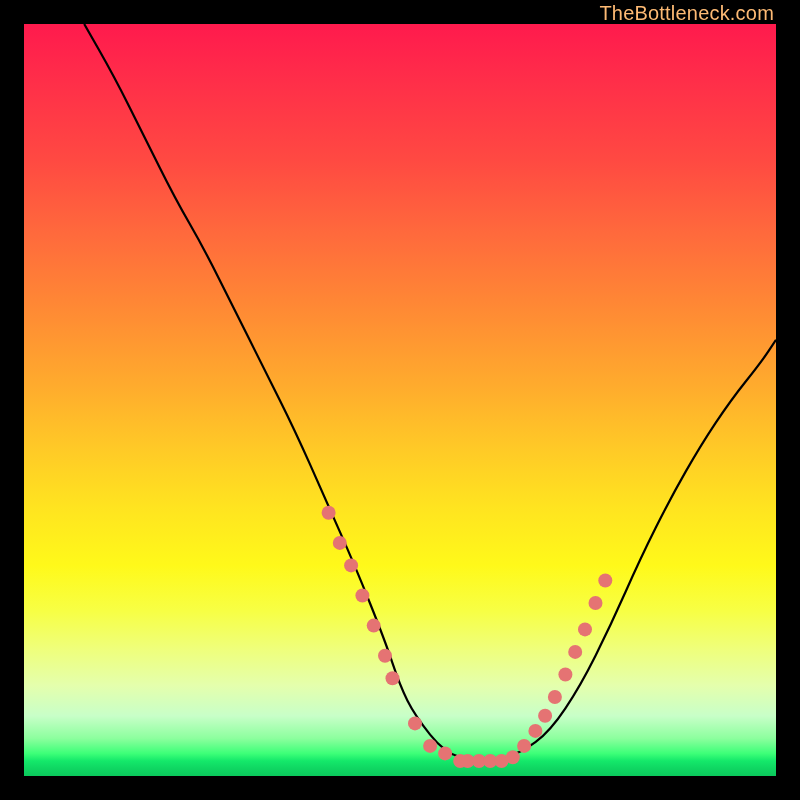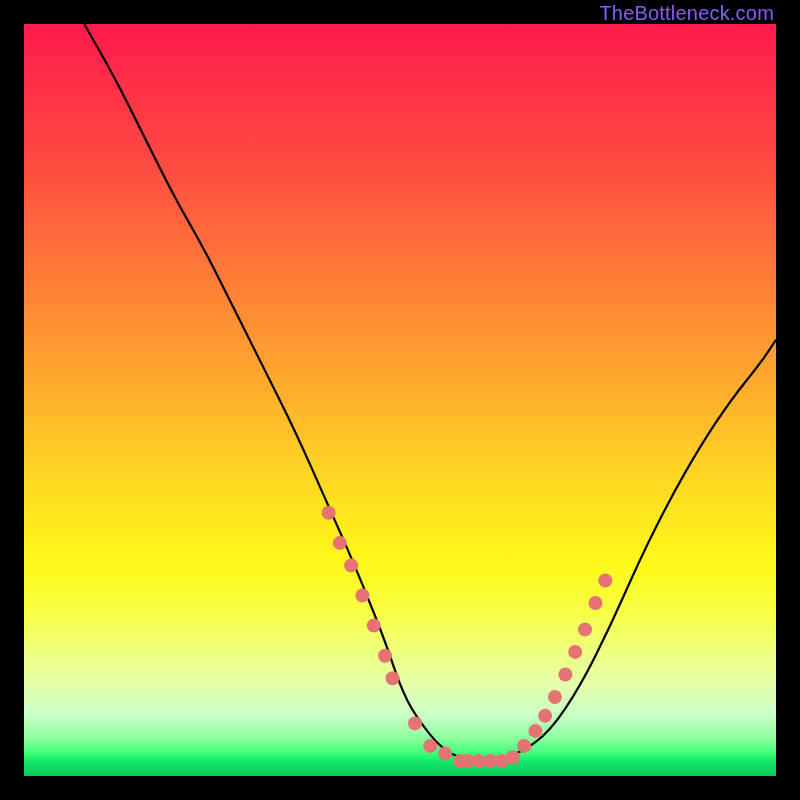--- a/index.html
+++ b/index.html
@@ -50,21 +50,21 @@
     left: 0;
     top: 0;
     width: 752px;
     height: 752px;
     pointer-events: none;
   }
   .watermark {
     position: absolute;
     right: 26px;
     top: 2px;
-    color: #8b5cf6;
+    color: #fdba74;
     font-family: Arial, Helvetica, sans-serif;
     font-size: 20px;
     letter-spacing: 0.2px;
   }
 </style>
 </head>
 <body>
 
 <div class="frame">
   <div class="plot"></div>

